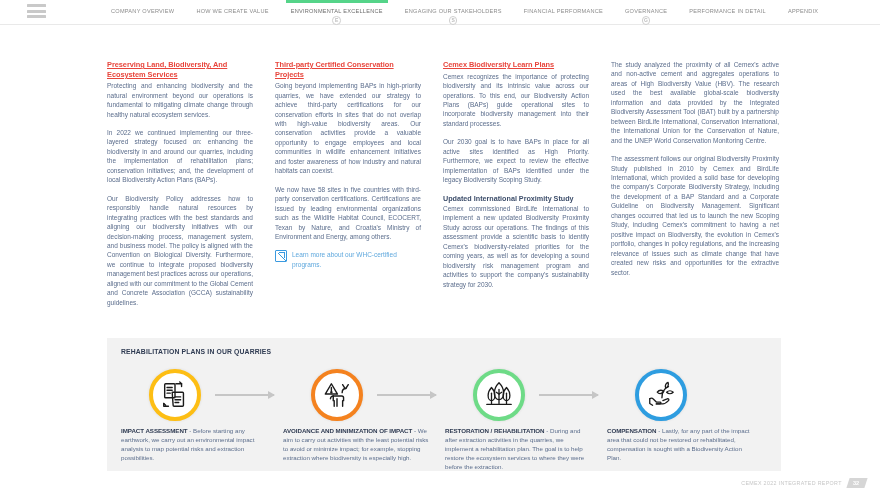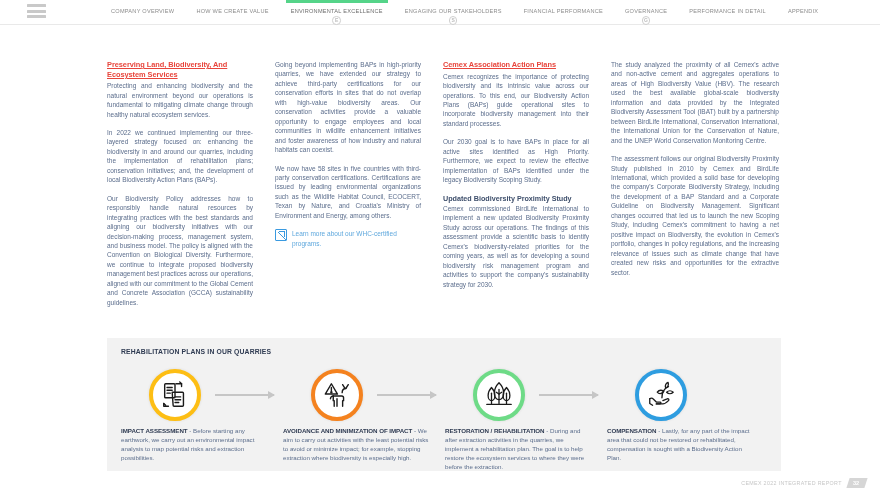--- a/index.html
+++ b/index.html
@@ -328,33 +328,34 @@
 <div class="columns">
 
   <div class="col">
     <div class="colhead">Preserving Land, Biodiversity, And Ecosystem Services</div>
     <div class="ptext">Protecting and enhancing biodiversity and the natural environment beyond our operations is fundamental to mitigating climate change through healthy natural ecosystem services.</div>
     <div class="ptext">In 2022 we continued implementing our three-layered strategy focused on: enhancing the biodiversity in and around our quarries, including the implementation of rehabilitation plans; conservation initiatives; and, the development of local Biodiversity Action Plans (BAPs).</div>
     <div class="ptext">Our Biodiversity Policy addresses how to responsibly handle natural resources by integrating practices with the best standards and aligning our biodiversity initiatives with our decision-making process, management system, and business model. The policy is aligned with the Convention on Biological Diversity. Furthermore, we continue to integrate proposed biodiversity management best practices across our operations, aligned with our commitment to the Global Cement and Concrete Association (GCCA) sustainability guidelines.</div>
   </div>
 
   <div class="col">
+    <div class="colhead">Third-party Certified Conservation Projects</div>
     <div class="ptext">Going beyond implementing BAPs in high-priority quarries, we have extended our strategy to achieve third-party certifications for our conservation efforts in sites that do not overlap with high-value biodiversity areas. Our conservation activities provide a valuable opportunity to engage employees and local communities in wildlife enhancement initiatives and foster awareness of how industry and natural habitats can coexist.</div>
     <div class="ptext">We now have 58 sites in five countries with third-party conservation certifications. Certifications are issued by leading environmental organizations such as the Wildlife Habitat Council, ECOCERT, Texan by Nature, and Croatia's Ministry of Environment and Energy, among others.</div>
     <div class="linkblock">
       <div class="linkicon"></div>
       <div class="linktext">Learn more about our WHC-certified programs.</div>
     </div>
   </div>
 
   <div class="col">
-    <div class="colhead">Cemex Association Action Plans</div>
+    <div class="colhead">Cemex Biodiversity Learn Plans</div>
     <div class="ptext">Cemex recognizes the importance of protecting biodiversity and its intrinsic value across our operations. To this end, our Biodiversity Action Plans (BAPs) guide operational sites to incorporate biodiversity management into their standard processes.</div>
     <div class="ptext">Our 2030 goal is to have BAPs in place for all active sites identified as High Priority. Furthermore, we expect to review the effective implementation of BAPs identified under the legacy Biodiversity Scoping Study.</div>
-    <div class="subhead">Updated Biodiversity Proximity Study</div>
+    <div class="subhead">Updated International Proximity Study</div>
     <div class="ptext">Cemex commissioned BirdLife International to implement a new updated Biodiversity Proximity Study across our operations. The findings of this assessment provide a scientific basis to identify Cemex's biodiversity-related priorities for the coming years, as well as for developing a sound biodiversity risk management program and activities to support the company's sustainability strategy for 2030.</div>
   </div>
 
   <div class="col">
     <div class="ptext">The study analyzed the proximity of all Cemex's active and non-active cement and aggregates operations to areas of High Biodiversity Value (HBV). The research used the best available global-scale biodiversity information and data provided by the Integrated Biodiversity Assessment Tool (IBAT) built by a partnership between BirdLife International, Conservation International, the International Union for the Conservation of Nature, and the UNEP World Conservation Monitoring Centre.</div>
     <div class="ptext">The assessment follows our original Biodiversity Proximity Study published in 2010 by Cemex and BirdLife International, which provided a solid base for developing the company's Corporate Biodiversity Strategy, including the development of a BAP Standard and a Corporate Guideline on Biodiversity Management. Significant changes occurred that led us to launch the new Scoping Study, including Cemex's commitment to having a net positive impact on Biodiversity, the evolution in Cemex's portfolio, changes in policy regulations, and the increasing relevance of issues such as climate change that have created new risks and opportunities for the extractive sector.</div>
   </div>
 
 </div>
 

